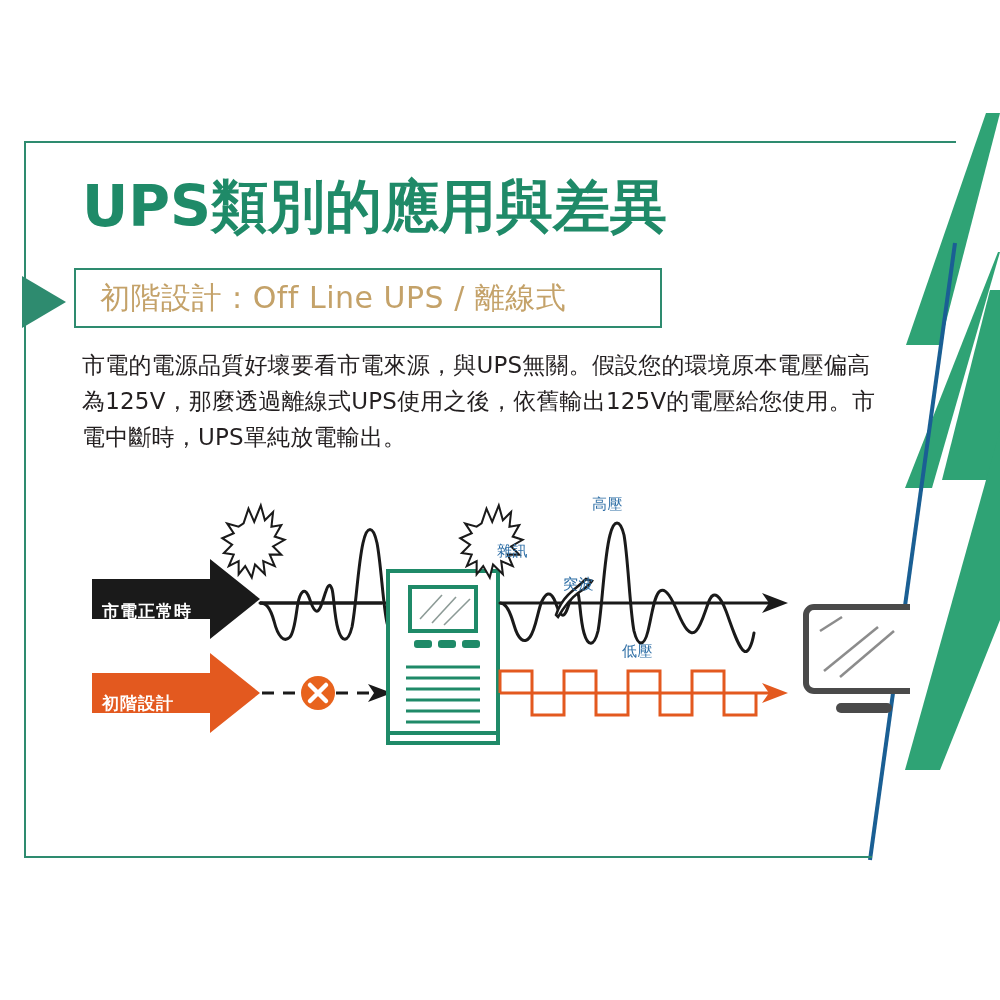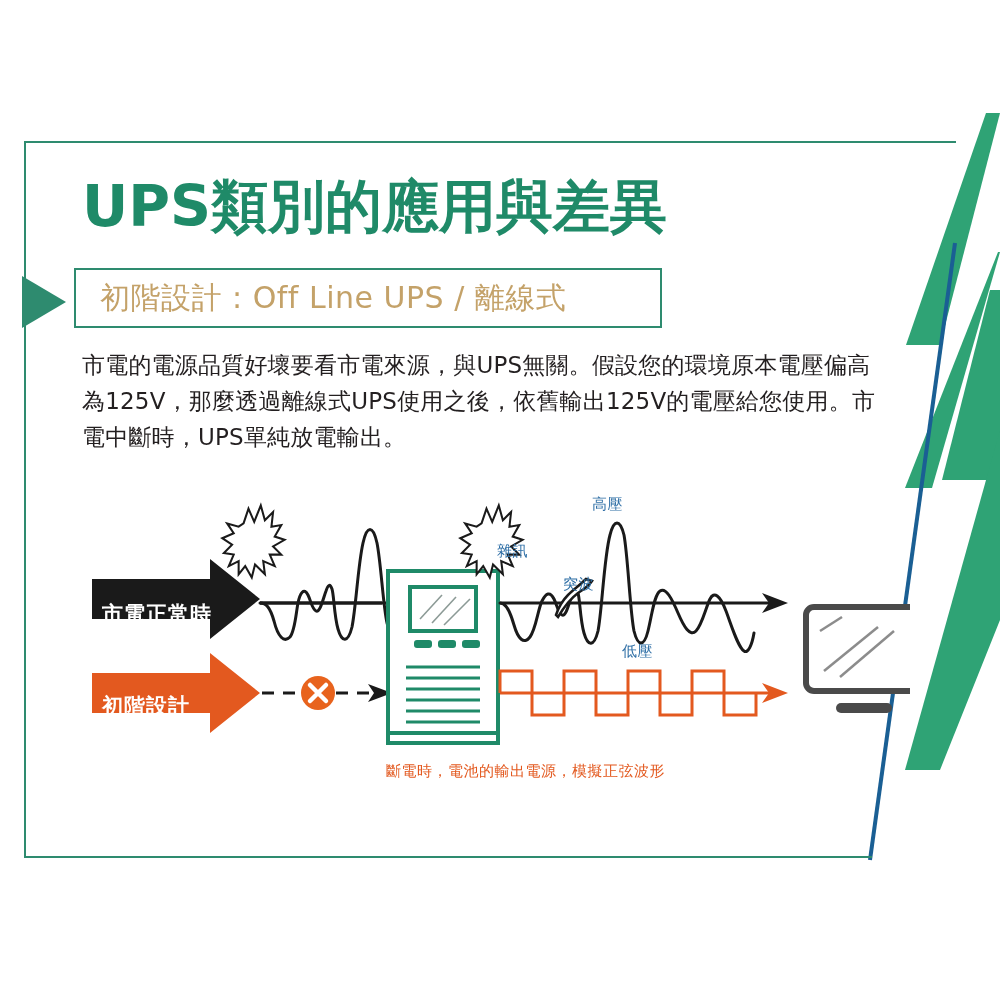--- a/index.html
+++ b/index.html
@@ -116,21 +116,21 @@
     left: 386px; top: 762px;
     font-size: 15px;
     color: #e3591f;
     white-space: nowrap;
     letter-spacing: 0.5px;
   }
 
   
   .arrow-label {
     position: absolute;
-    font-size: 21px;
+    font-size: 17px;
     font-weight: bold;
     color: #ffffff;
     white-space: nowrap;
     letter-spacing: 1px;
   }
   .lbl-normal { left: 102px; top: 600px; }
   .lbl-outage { left: 102px; top: 692px; }
 
   .blue-label {
     position: absolute;
@@ -294,15 +294,14 @@
   </svg>
 
   <div class="arrow-label lbl-normal">市電正常時</div>
   <div class="arrow-label lbl-outage">初階設計</div>
 
   <div class="blue-label lbl-noise">雜訊</div>
   <div class="blue-label lbl-high">高壓</div>
   <div class="blue-label lbl-surge">突波</div>
   <div class="blue-label lbl-low">低壓</div>
 
-  <div class="caption-orange">斷電時，電池的輸出電源，模擬正弦波形</div>
 
 </div>
 
 </body></html>

